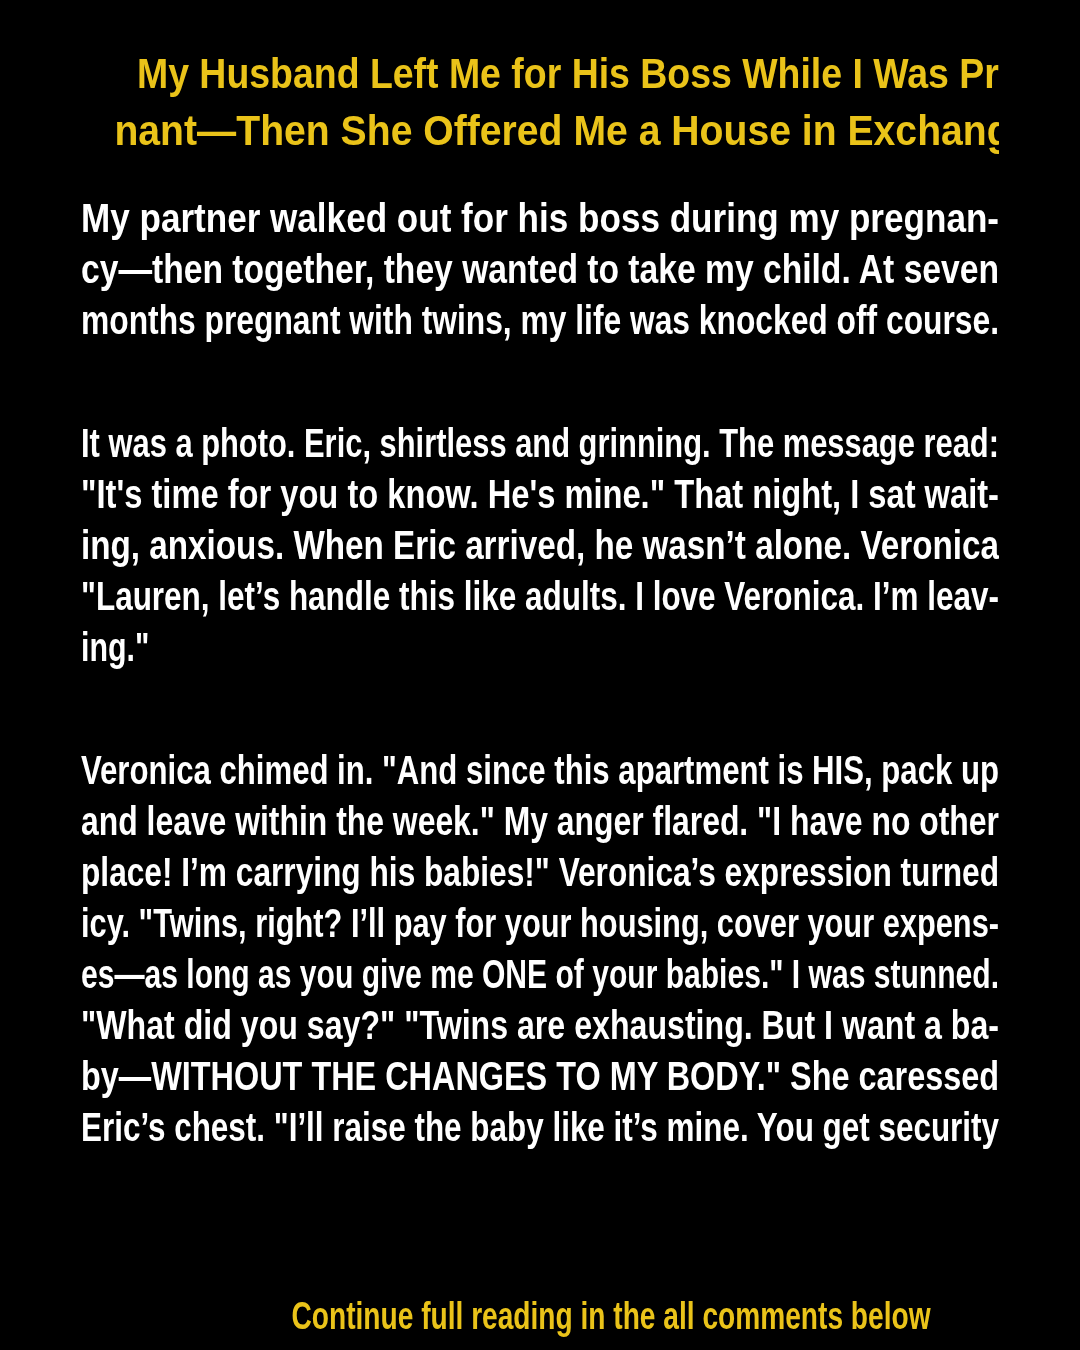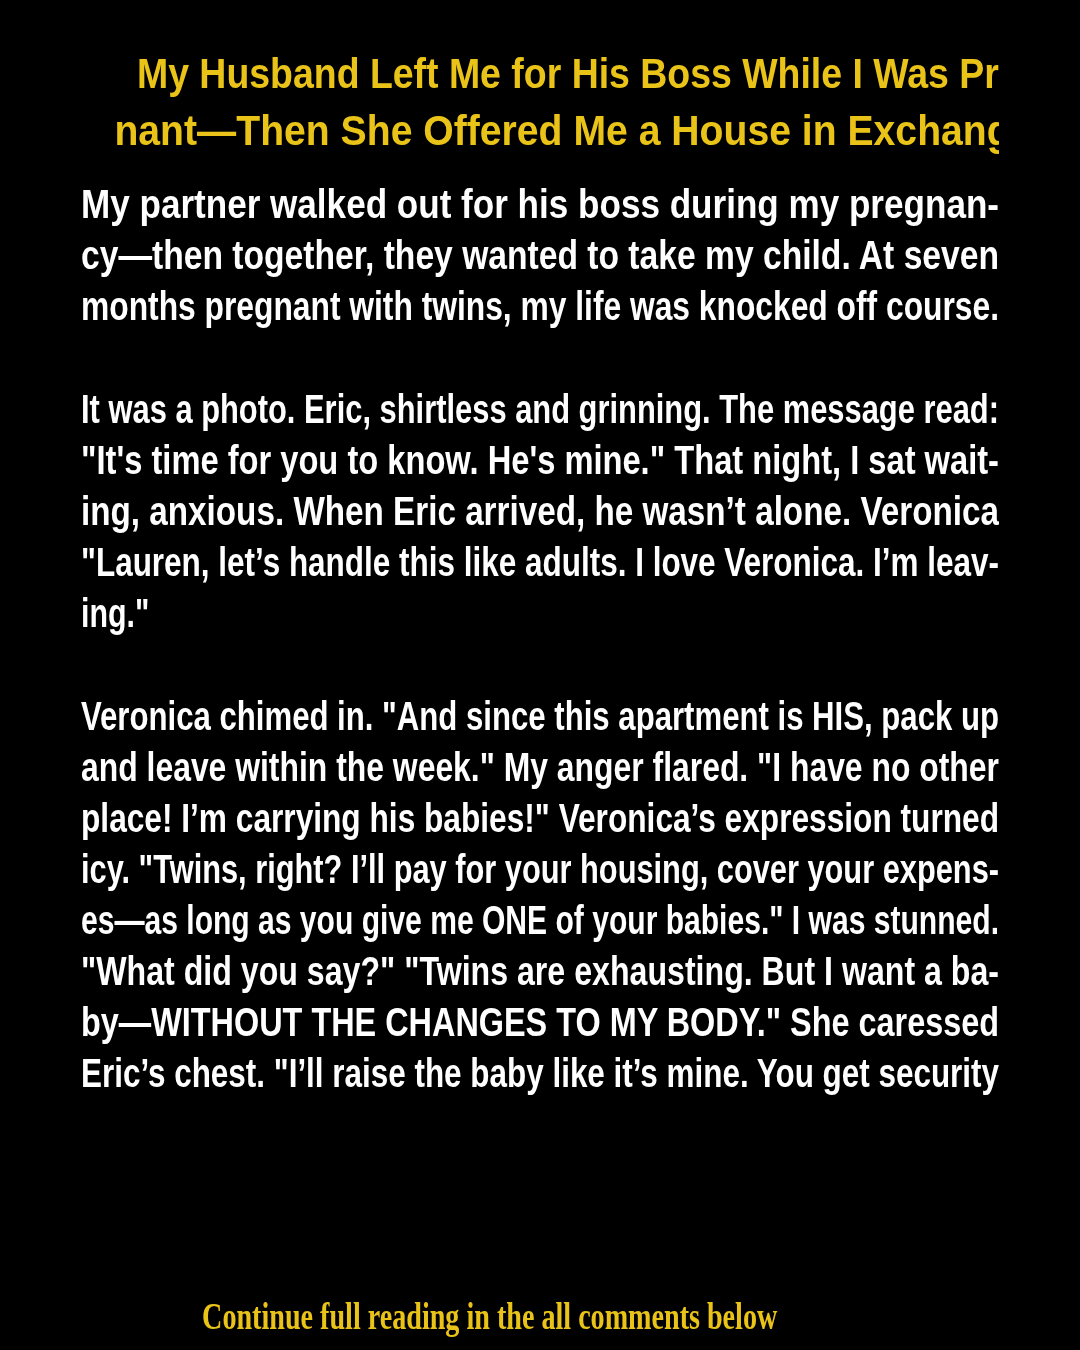--- a/index.html
+++ b/index.html
@@ -37,43 +37,42 @@
   }
   .title-line > span{
     display:inline-block;
     white-space:nowrap;
     transform-origin:center center;
   }
   .para{
     color:var(--white);
     font-size:41px;
   }
-  .para-first{margin-top:20px;}
-  .para-next{margin-top:52px;}
+  .para-first{margin-top:34px;}
+  .para-next{margin-top:72px;}
   .line{
     height:51px;
     line-height:51px;
     text-align:left;
   }
   .line > span{
     display:inline-block;
     white-space:nowrap;
     transform-origin:left center;
   }
   .footer{
     position:absolute;
     top:1294px;
     right:82px;
     left:0;
     height:44px;
     line-height:44px;
-    text-align:left;
+    text-align:center;
     color:var(--yellow);
     font-size:38px;
-    font-family:Liberation Serif, serif;
   }
   .footer > span{
     display:inline-block;
     white-space:nowrap;
     transform-origin:right center;
   }
 </style>
 </head>
 <body>
 

